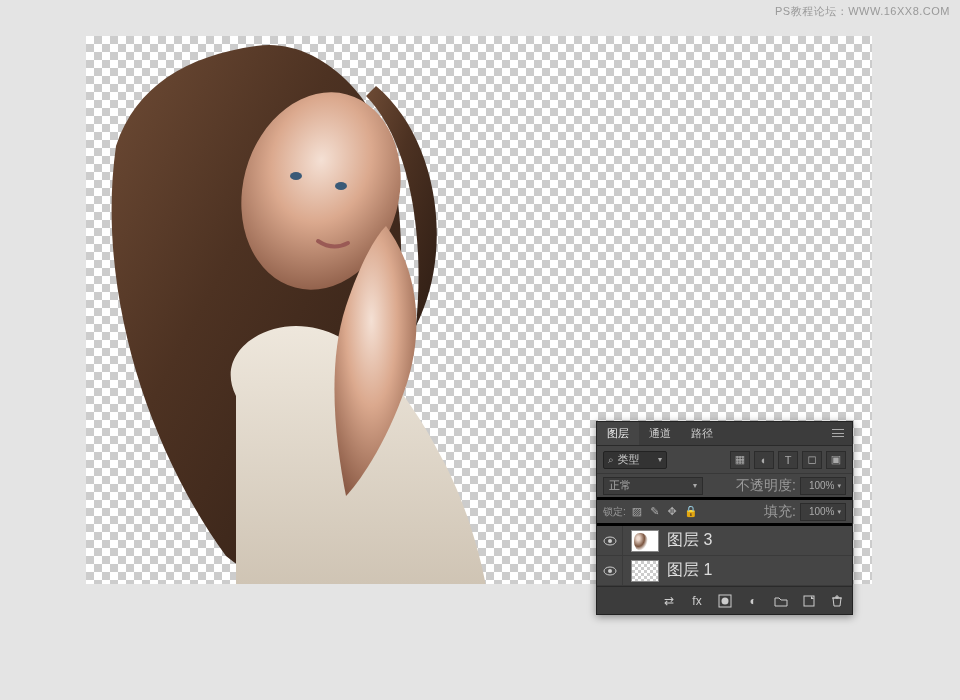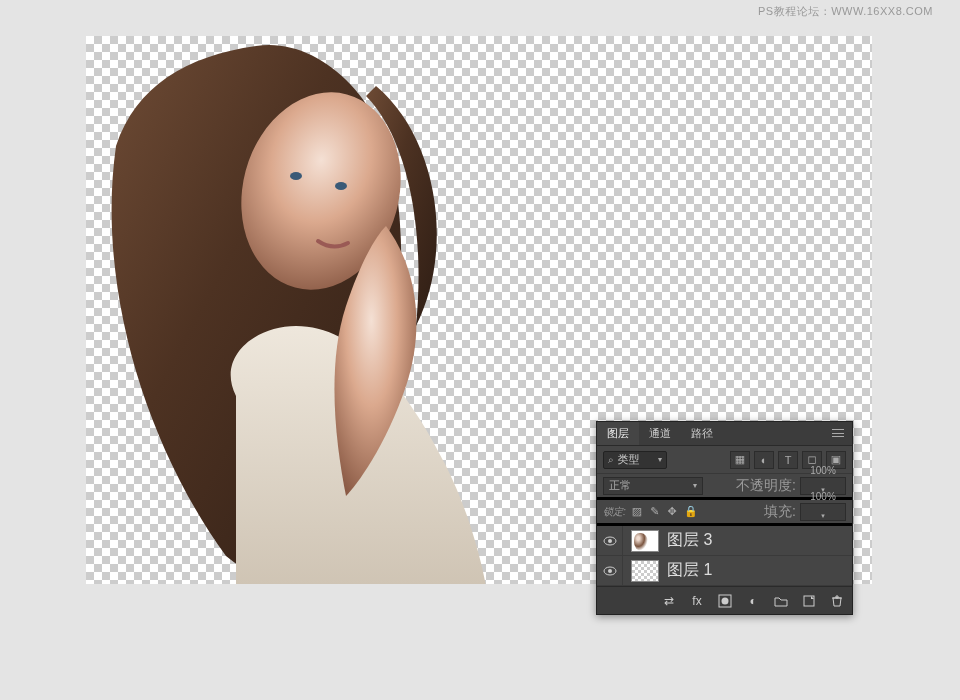--- a/index.html
+++ b/index.html
@@ -7,21 +7,21 @@
     width: 960px;
     height: 700px;
     background: #e4e4e4;
     font-family: "Microsoft YaHei", Arial, sans-serif;
     position: relative;
     overflow: hidden;
   }
   .watermark {
     position: absolute;
     top: 4px;
-    right: 27px;
+    right: 10px;
     font-size: 11px;
     color: #999;
     letter-spacing: 0.5px;
   }
   .canvas-area {
     position: absolute;
     left: 86px;
     top: 36px;
     width: 786px;
     height: 548px;
@@ -176,29 +176,27 @@
     width: 46px;
     height: 18px;
     background: #3c3c3c;
     border: 1px solid #2c2c2c;
     color: #aaa;
     display: flex;
     align-items: center;
     justify-content: flex-end;
     padding: 0 4px;
     font-size: 10px;
-    gap: 10px;
-    flex-direction: column;
+    gap: 3px;
   }
   .opacity-field .down-arrow { font-size: 7px; }
   .lock-row .lock-label {
     color: #999;
     font-size: 10px;
     margin-right: 6px;
-    font-style: italic;
   }
   .lock-icons {
     display: flex;
     gap: 8px;
     color: #aaa;
     font-size: 11px;
   }
   .lock-icons span { cursor: pointer; }
   
   .layer-list {

